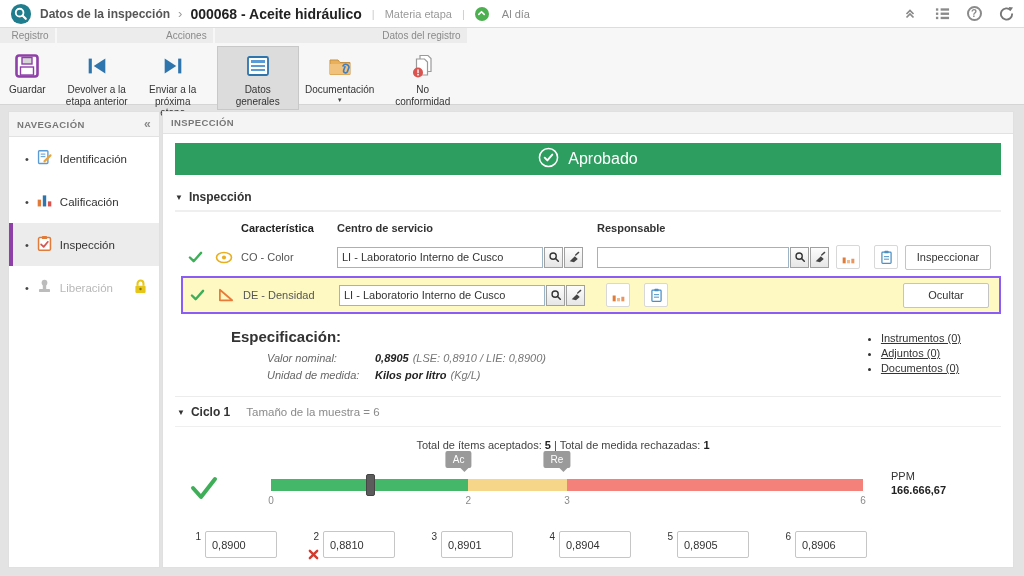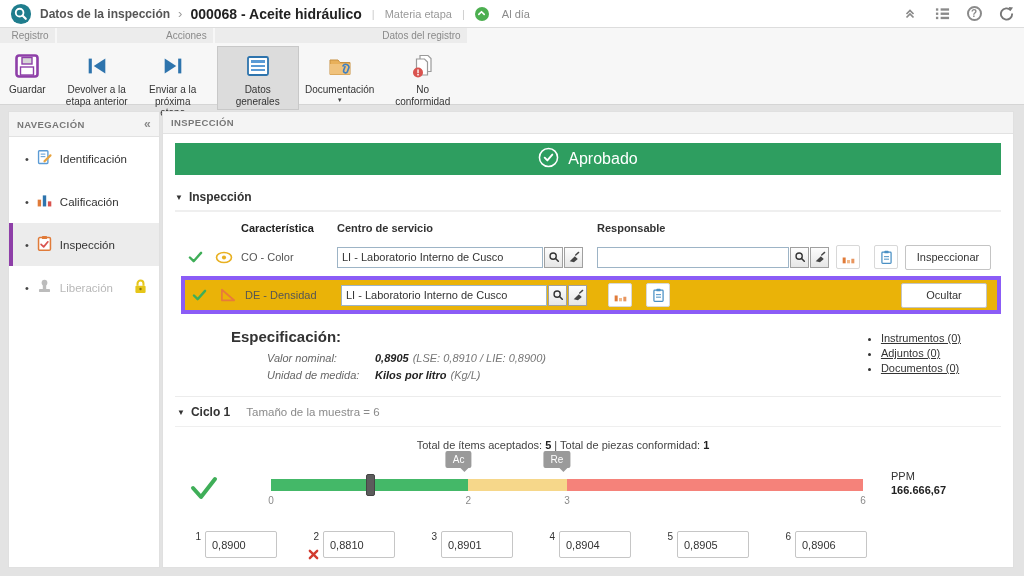--- a/index.html
+++ b/index.html
@@ -47,21 +47,21 @@
   
   .banner { background:#2e9e60; height:32px; display:flex; align-items:center; justify-content:center; gap:9px; color:#fff; font-size:16px; margin:3px 0 10px; }
 
   
   .sect-head { display:flex; align-items:center; gap:6px; font-size:12px; font-weight:bold; padding:5px 0 6px; border-bottom:2px solid #efefef; }
   .caret { font-size:8px; color:#333; }
 
   
   .itable { padding:0 0 4px 6px; }
   .irow { display:flex; align-items:center; min-height:38px; padding:2px 6px 2px 2px; }
-  .irow.hl { background:#eab308; border:4px solid #8b5cf6; }
+  .irow.hl { background:#fef9c3; border:2px solid #8b5cf6; }
   .ihead { min-height:26px; font-weight:bold; align-items:flex-end; padding-bottom:4px; }
   .c-check { width:24px; display:flex; justify-content:center; }
   .c-icon  { width:34px; display:flex; justify-content:center; }
   .c-char  { width:96px; color:#555; }
   .ihead .c-char { color:#222; }
   .c-centro{ width:246px; }
   .c-gap   { width:14px; }
   .c-resp  { width:232px; }
   .c-btn   { width:38px; display:flex; justify-content:center; }
   .c-act   { flex:1; display:flex; justify-content:flex-end; padding-right:4px; }
@@ -489,21 +489,21 @@
       <div class="cycle-head">
         <span class="caret">▼</span>
         <span class="cycle-title">Ciclo 1</span>
         <span class="cycle-sub">Tamaño de la muestra = 6</span>
       </div>
 
       <div class="totals">
         <span>Total de ítems aceptados:</span>
         <b>5</b>
         <span>|</span>
-        <span>Total de piezas conformidad:</span>
+        <span>Total de medida rechazadas:</span>
         <b>1</b>
       </div>
 
       <div class="gauge-wrap">
         <span class="big-check">
           <svg viewBox="0 0 30 26" width="30" height="26">
               <path d="M4 13 l8 9 l14 -18" fill="none" stroke="#3fae58" stroke-width="4" stroke-linecap="round" stroke-linejoin="round"></path>
             </svg>
         </span>
         <div class="gauge">

